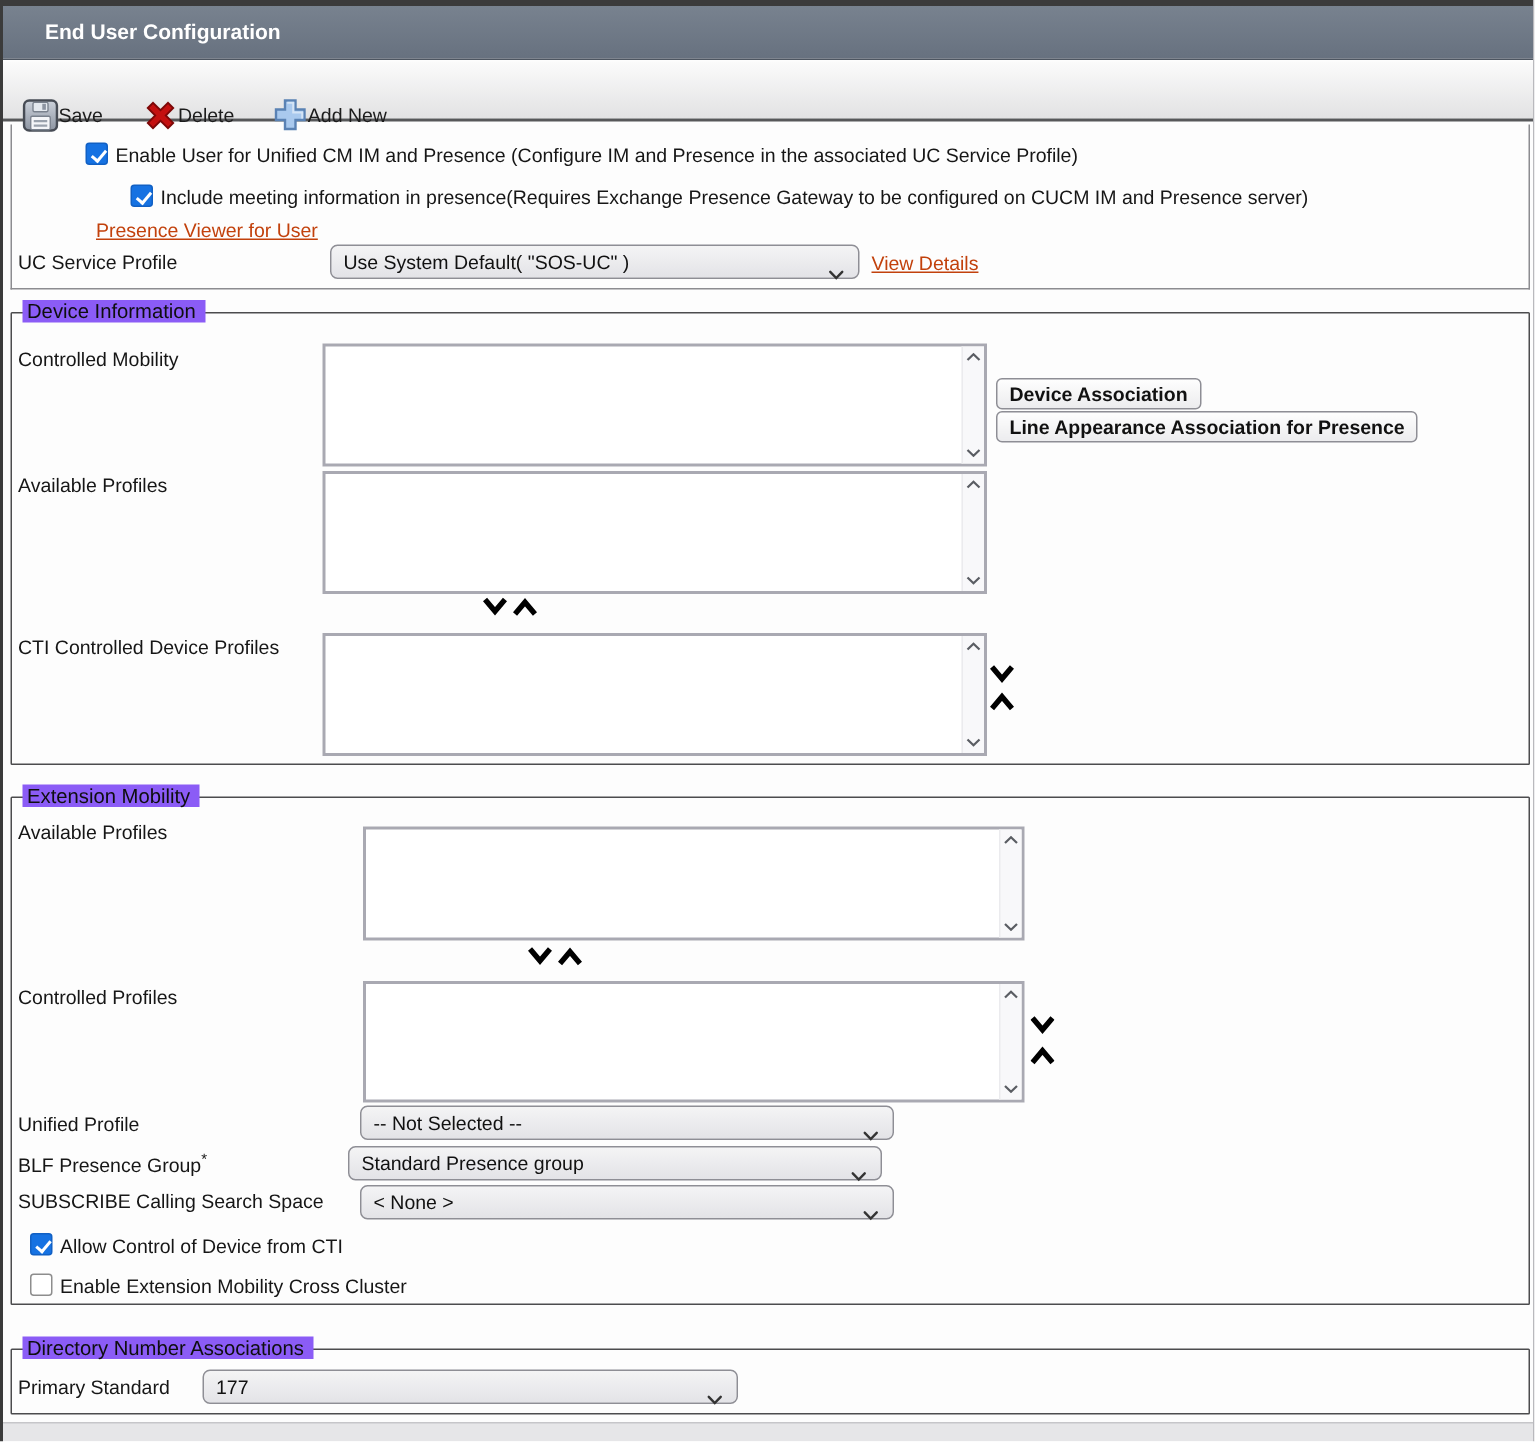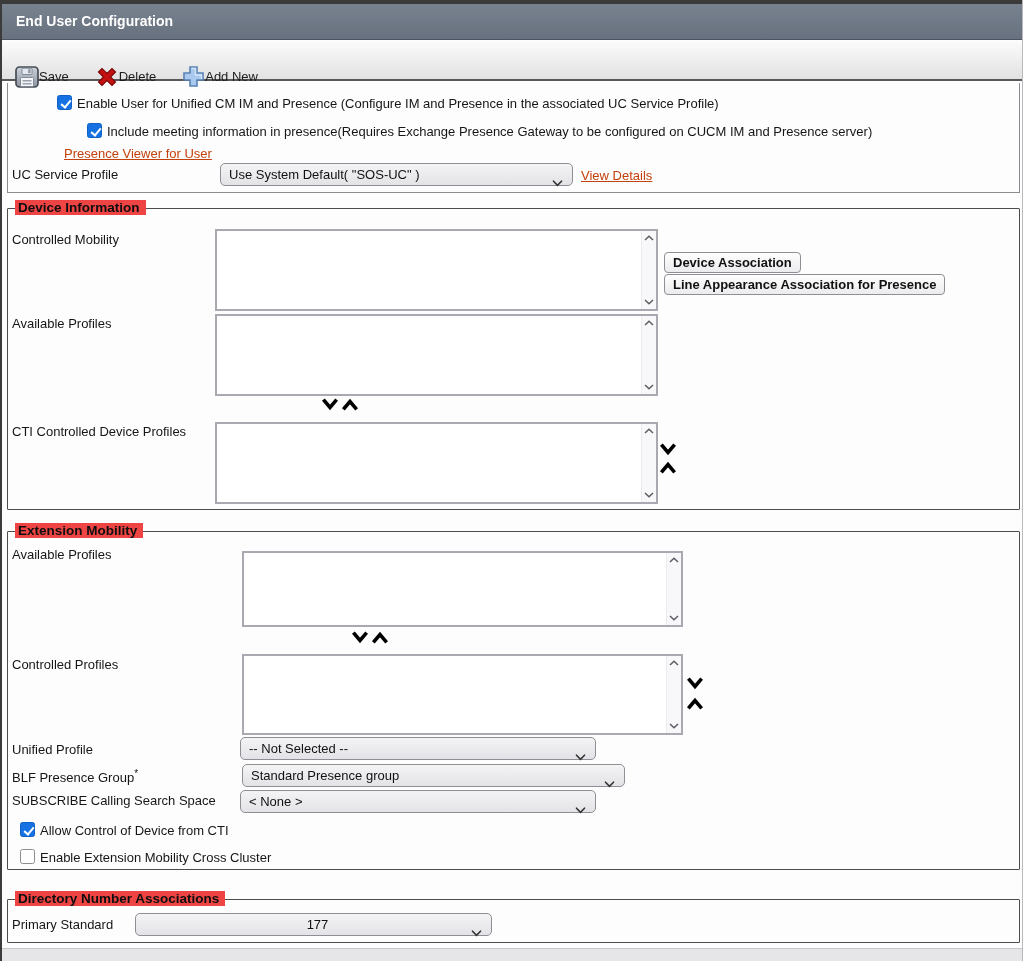--- a/index.html
+++ b/index.html
@@ -3,21 +3,21 @@
 <meta charset="utf-8">
 <style>
   * { margin:0; padding:0; box-sizing:border-box; }
   html,body { background:#fff; }
   body { font-family:"Liberation Sans", sans-serif; }
   .page { position:relative; width:1023px; height:961px; background:#fdfdfd; overflow:hidden;
           border-left:2px solid #3b3b3b; border-right:1px solid #b9b9bd; }
   .topstrip { position:absolute; left:0; top:0; width:100%; height:4px; background:#3b3b3b; }
   .titlebar { position:absolute; left:0; top:4px; width:100%; height:36px;
               background:linear-gradient(#78828f,#67717f); border-bottom:1px solid #4d5560;
-              color:#fff; font-weight:bold; font-size:14px; line-height:35px; padding-left:14px; }
+              color:#fff; font-weight:bold; font-size:14px; line-height:35px; padding-left:28px; }
   .toolbar { position:absolute; left:0; top:41px; width:100%; height:40px;
              background:linear-gradient(#fbfbfb,#e2e2e3); border-bottom:2px solid #57585a;
              display:flex; align-items:center; padding-left:13px; }
   .tool { display:flex; align-items:center; gap:0; margin-right:26px; font-size:13px; color:#1c1c1c; cursor:pointer;margin-top:33px; }
   .tool .ticon { display:inline-flex; }
 
   .lbl { position:absolute; font-size:13px; color:#161616; line-height:16px; white-space:nowrap; }
   .link { position:absolute; font-size:13px; color:#c2410c; text-decoration:underline; line-height:16px; white-space:nowrap; cursor:pointer; }
 
   .cb { position:absolute; width:15px; height:15px; border:1px solid #8d8d8d; border-radius:2.5px; background:#fff; cursor:pointer; }
@@ -37,22 +37,22 @@
   .sbi { display:inline-flex; cursor:pointer; }
 
   .mv { position:absolute; display:inline-flex; cursor:pointer; }
 
   .btn { position:absolute; height:21px; background:linear-gradient(#fefefe,#ececee);
          border:1px solid #8e8e95; border-radius:4px; font-size:13px; font-weight:bold;
          line-height:19px; padding:0 8px; color:#111; white-space:nowrap; cursor:pointer; }
 
   .box { position:absolute; left:5px; width:1013px; border:1px solid #8c8c90; border-top:none; background:transparent; }
   .fs  { position:absolute; left:5px; width:1013px; border:1px solid #4c4c4e; border-radius:1px; }
-  .legend { position:absolute; top:-9px; left:7px; background:#ef4444; padding:0 6px 0 3px;
-            font-size:13.5px; font-weight:bold; color:#0e0e0e; white-space:nowrap; }
+  .legend { position:absolute; top:-9px; left:7px; background:#8b5cf6; padding:0 6px 0 3px;
+            font-size:13.5px; font-weight:normal; color:#0e0e0e; white-space:nowrap; }
   sup { font-size:10px; }
   .bottomstrip { position:absolute; left:0; top:948px; width:100%; height:13px;
                  background:#e6e6e8; border-top:1px solid #c6c6c9; }
 </style>
 </head>
 <body>
 
 <div class="page">
   <div class="topstrip"></div>
 
@@ -254,21 +254,21 @@
   <div class="sel" style="left:238px; top:737px; width:356px;">
     <span>-- Not Selected --</span>
     <span class="chev">
       <svg width="11" height="7" viewBox="0 0 11 7">
           <path d="M1.5 1.2 L5.5 5.4 L9.5 1.2" fill="none" stroke="#333" stroke-width="1.6" stroke-linecap="round"></path>
         </svg>
     </span>
   </div>
 
   <span class="lbl" style="left:10px; top:766px;"><span>BLF Presence Group</span><sup>*</sup></span>
-  <div class="sel" style="left:240px; top:764px; width:383px;">
+  <div class="sel" style="left:230px; top:764px; width:356px;">
     <span>Standard Presence group</span>
     <span class="chev">
       <svg width="11" height="7" viewBox="0 0 11 7">
           <path d="M1.5 1.2 L5.5 5.4 L9.5 1.2" fill="none" stroke="#333" stroke-width="1.6" stroke-linecap="round"></path>
         </svg>
     </span>
   </div>
 
   <span class="lbl" style="left:10px; top:793px;">SUBSCRIBE Calling Search Space</span>
   <div class="sel" style="left:238px; top:790px; width:356px;">
@@ -283,21 +283,21 @@
   <span class="cb on" style="left:18px; top:822px;"></span>
   <span class="lbl" style="left:38px; top:823px;">Allow Control of Device from CTI</span>
 
   <span class="cb off" style="left:18px; top:849px;"></span>
   <span class="lbl" style="left:38px; top:850px;">Enable Extension Mobility Cross Cluster</span>
 
   <div class="fs" style="top:899px; height:44px;">
     <span class="legend">Directory Number Associations</span>
   </div>
   <span class="lbl" style="left:10px; top:917px;">Primary Standard</span>
-  <div class="sel" style="left:133px; top:913px; width:357px;text-align:center;">
+  <div class="sel" style="left:133px; top:913px; width:357px;">
     <span>177</span>
     <span class="chev">
       <svg width="11" height="7" viewBox="0 0 11 7">
           <path d="M1.5 1.2 L5.5 5.4 L9.5 1.2" fill="none" stroke="#333" stroke-width="1.6" stroke-linecap="round"></path>
         </svg>
     </span>
   </div>
 
   <div class="bottomstrip"></div>
 </div>

